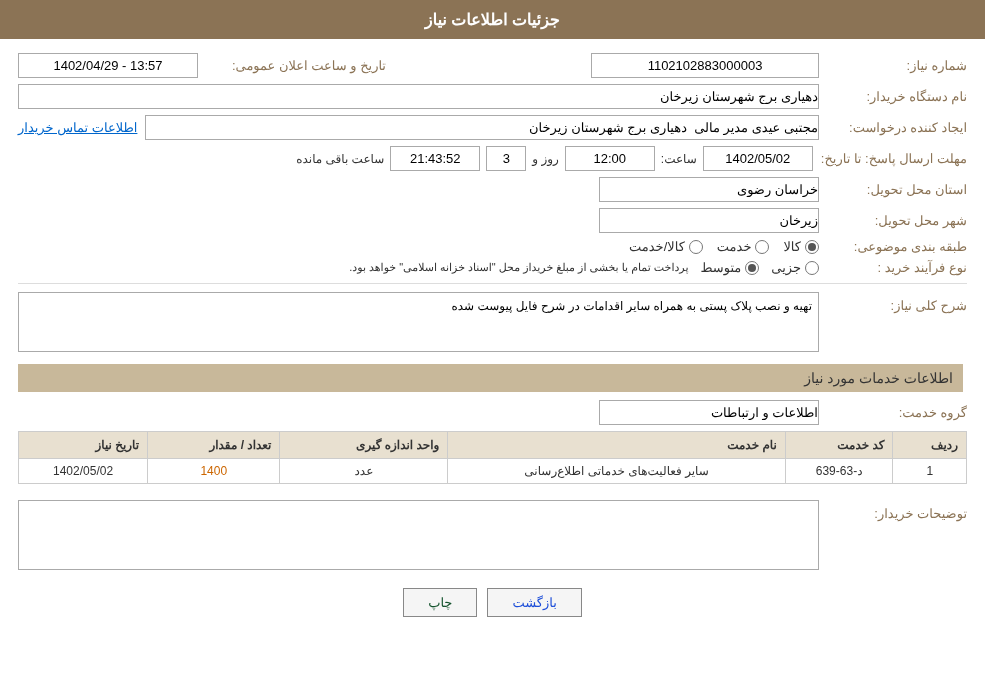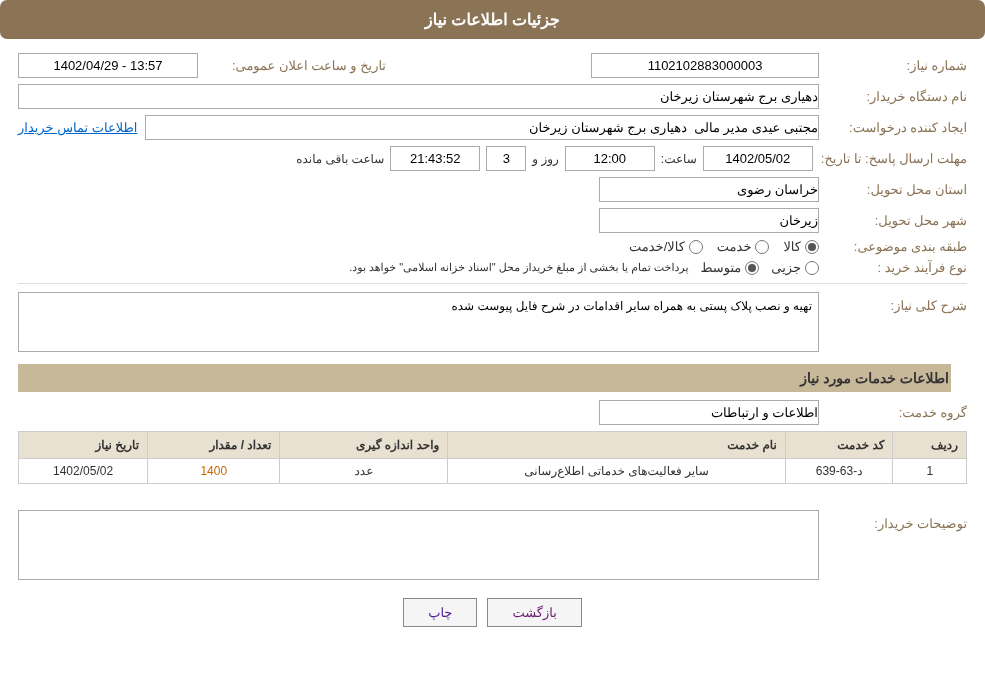--- a/index.html
+++ b/index.html
@@ -16,31 +16,30 @@
       background: #fff;
       min-height: 691px;
     }
     .header-bar {
       background: #8B7355;
       color: #fff;
       text-align: center;
       padding: 10px 16px;
       font-size: 16px;
       font-weight: bold;
-      border-radius: 7px;
     }
     .content {
       padding: 14px 18px;
     }
     .section-title {
       background: #c8b89a;
       color: #333;
-      font-weight: bold;
-      padding: 6px 2px;
-      margin: 12px 16px 8px 0;
+      font-weight: normal;
+      padding: 6px 10px;
+      margin: 12px 4px 8px 0;
       font-size: 14px;
     }
     .info-row {
       display: flex;
       align-items: center;
       margin-bottom: 6px;
       gap: 8px;
     }
     .label-cell {
       color: #8B7355;
@@ -180,25 +179,25 @@
     }
     .btn {
       padding: 6px 24px;
       font-size: 13px;
       font-family: Tahoma, Arial, sans-serif;
       cursor: pointer;
       border: 1px solid #888;
     }
     .btn-back {
       background: #f5f5f5;
-      color: #701a75;
+      color: #1d4ed8;
     }
     .btn-print {
       background: #f5f5f5;
-      color: #4c1d95;
+      color: #14532d;
     }
     .divider {
       border: none;
       border-top: 1px solid #ddd;
       margin: 8px 0;
     }
     .notice-text {
       font-size: 11px;
       color: #333;
     }
@@ -344,21 +343,21 @@
           <td>1</td>
           <td>د-63-639</td>
           <td>سایر فعالیت‌های خدماتی اطلاع‌رسانی</td>
           <td>عدد</td>
           <td class="orange-text">1400</td>
           <td>1402/05/02</td>
         </tr>
       </tbody>
     </table>
 
-    <div class="description-row" style="margin-top:26px;">
+    <div class="description-row" style="margin-top:16px;">
       <span class="label-cell" style="padding-top:6px;">توضیحات خریدار:</span>
       <textarea class="buyer-desc" style=""></textarea>
     </div>
 
     <div class="buttons-row">
       <button class="btn btn-back">بازگشت</button>
       <button class="btn btn-print">چاپ</button>
     </div>
 
   </div>

